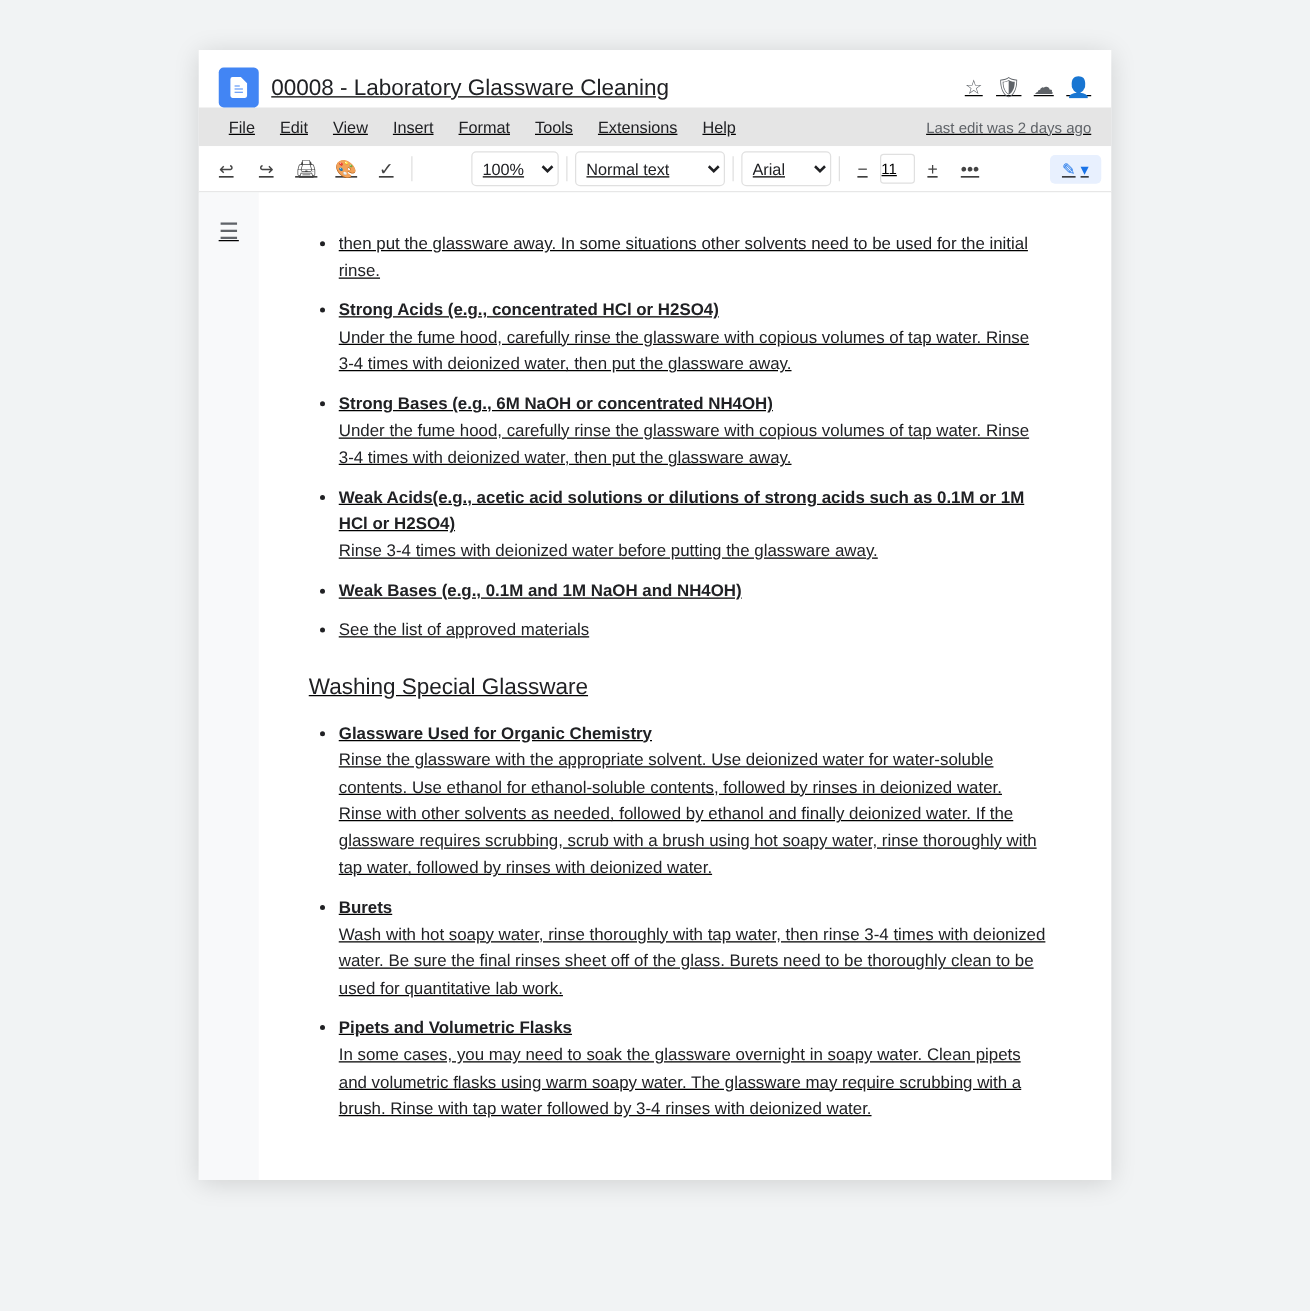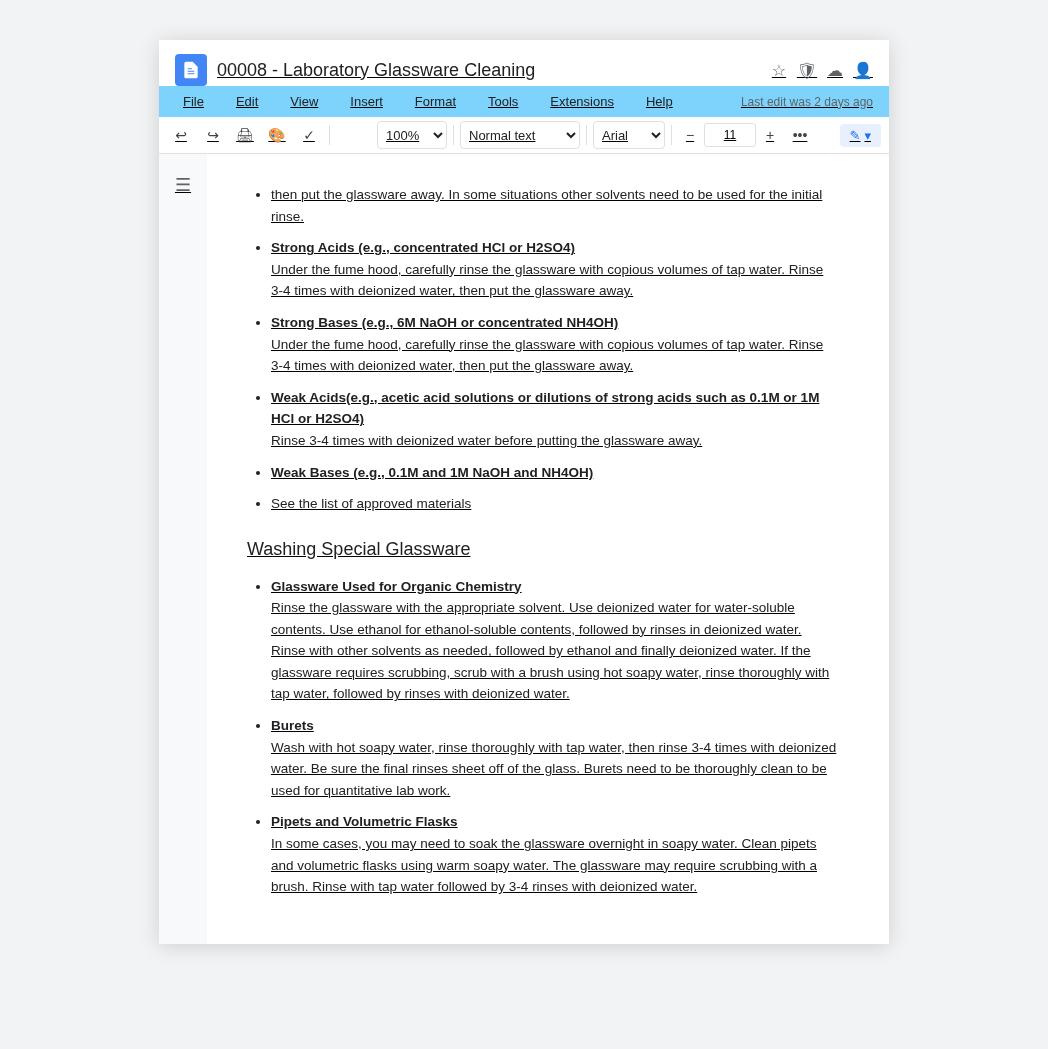--- a/index.html
+++ b/index.html
@@ -70,22 +70,22 @@
       justify-content: center;
       font-size: 16px;
       cursor: pointer;
     }
 
     
     .menu-bar {
       display: flex;
       align-items: center;
       padding: 4px 16px;
-      gap: 16px;
-      background: #7dd3fc;
+      gap: 4px;
+      background: #e5e5e5;
     }
 
     .menu-item {
       font-size: 13px;
       color: #202124;
       padding: 4px 8px;
       border-radius: 4px;
       cursor: pointer;
     }
 
@@ -165,23 +165,22 @@
       cursor: pointer;
       font-size: 14px;
       color: #444;
       border-radius: 3px;
       display: flex;
       align-items: center;
       justify-content: center;
     }
 
     .font-size-input {
-      width: 52px;
+      width: 28px;
       height: 24px;
-      text-align: center;
       border: 1px solid #e0e0e0;
       border-radius: 3px;
       font-size: 12px;
     }
 
     .more-btn {
       width: 28px;
       height: 28px;
       border: none;
       background: transparent;

